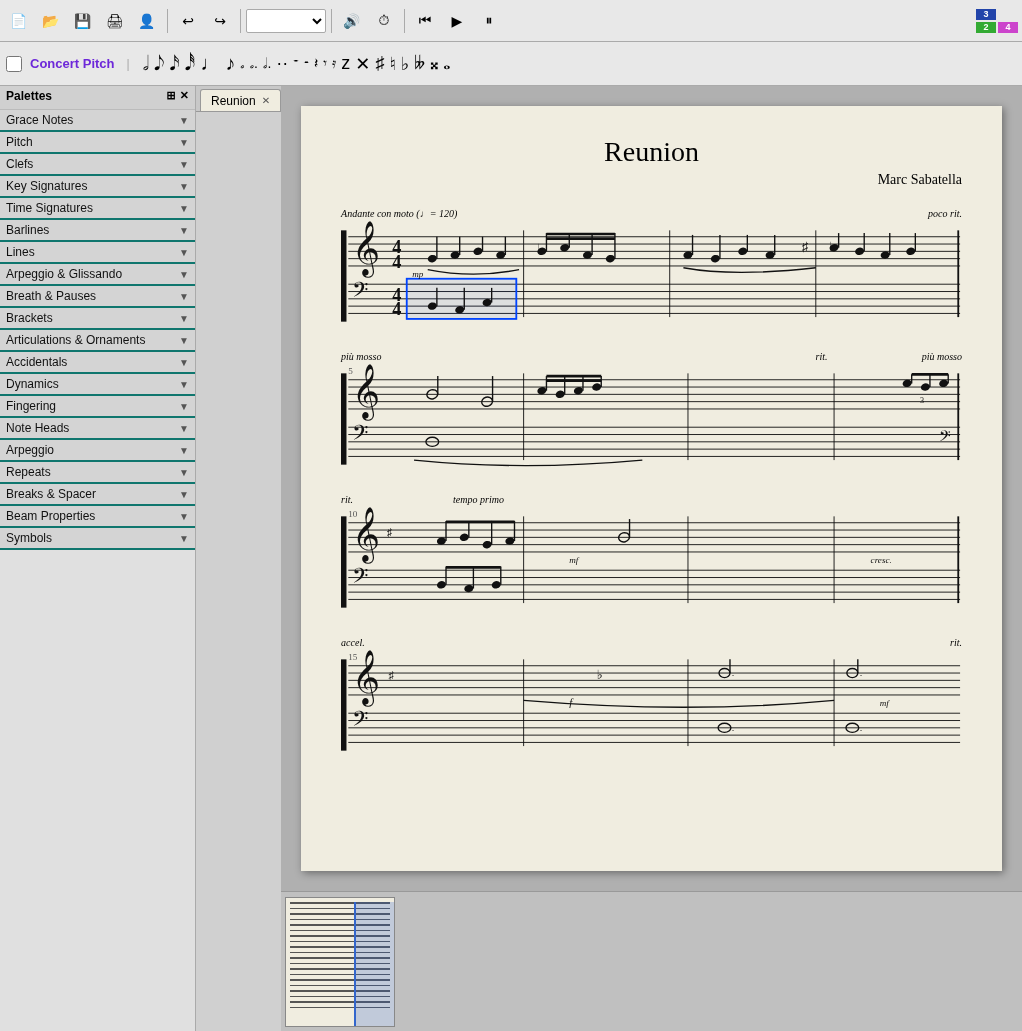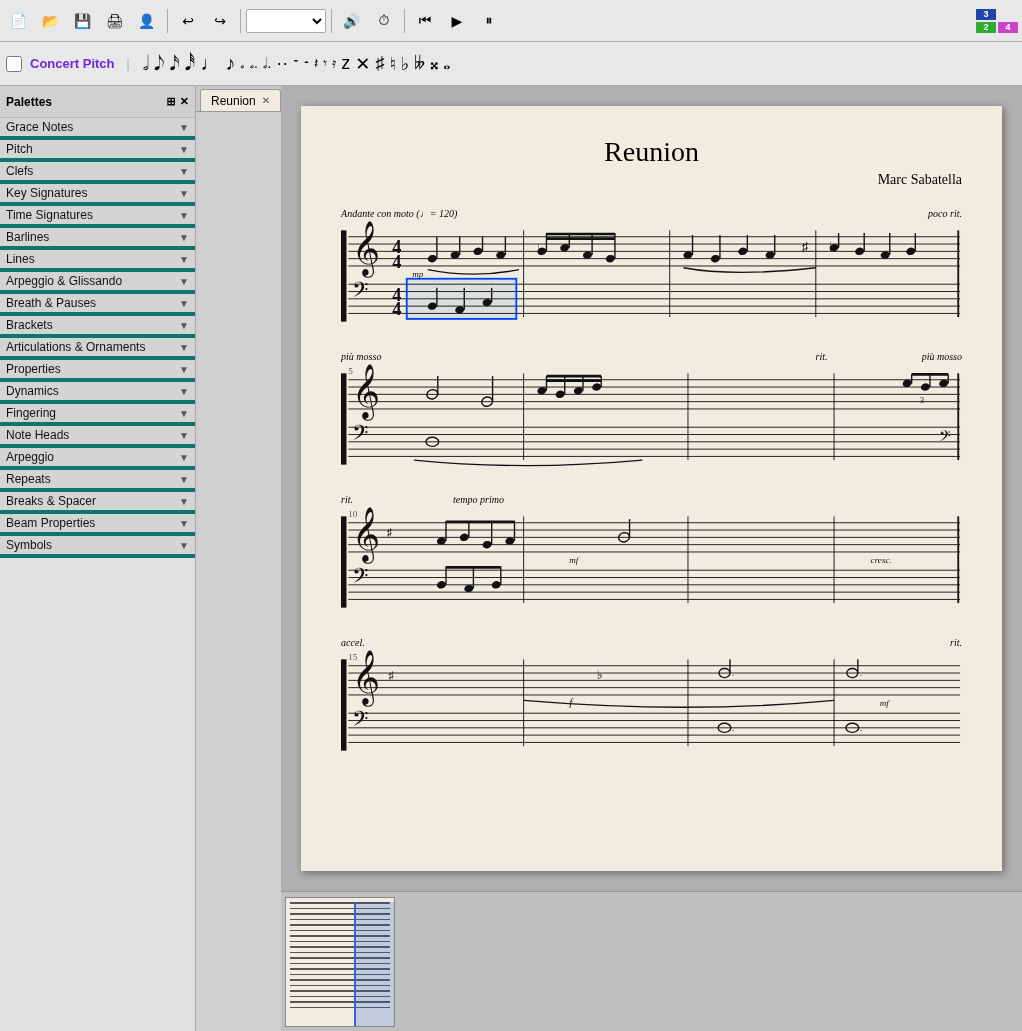--- a/index.html
+++ b/index.html
@@ -39,27 +39,27 @@
 
     
     #sidebar {
       width: 196px; min-width: 196px; background: #e0e0e0;
       border-right: 1px solid #aaa; overflow-y: auto; overflow-x: hidden;
       display: flex; flex-direction: column;
     }
     .palette-header {
       display: flex; align-items: center; justify-content: space-between;
       padding: 2px 6px; font-size: 12px; font-weight: normal; color: #111;
-      background: #d4d4d4; border-bottom: 4px solid #0f766e; cursor: pointer;
+      background: #d4d4d4; border-bottom: 2px solid #0f766e; cursor: pointer;
       height: 22px;
     }
     .palette-header .chevron { font-size: 10px; color: #555; }
     #palettes-title {
       background: #d0d0d0; padding: 3px 6px; font-size: 12px; font-weight: bold;
-      border-bottom: 1px solid #bbb; display: flex; align-items: center; justify-content: space-between; height: 32px;
+      border-bottom: 1px solid #bbb; display: flex; align-items: flex-start; justify-content: space-between; height: 24px;
     }
     .title-icons { display: flex; gap: 4px; font-size: 11px; cursor: pointer; }
 
     
     #content-area { flex: 1; display: flex; flex-direction: row; overflow: hidden; }
 
     
     #tab-bar {
       display: flex; background: #c8c8c8; border-bottom: 1px solid #999;
       height: 26px; align-items: flex-end; padding-left: 4px;
@@ -225,21 +225,21 @@
     </div>
     <div class="palette-header">
       <span>Brackets</span>
       <span class="chevron">▼</span>
     </div>
     <div class="palette-header">
       <span>Articulations &amp; Ornaments</span>
       <span class="chevron">▼</span>
     </div>
     <div class="palette-header">
-      <span>Properties</span>
+      <span>Accidentals</span>
       <span class="chevron">▼</span>
     </div>
     <div class="palette-header">
       <span>Dynamics</span>
       <span class="chevron">▼</span>
     </div>
     <div class="palette-header">
       <span>Fingering</span>
       <span class="chevron">▼</span>
     </div>

